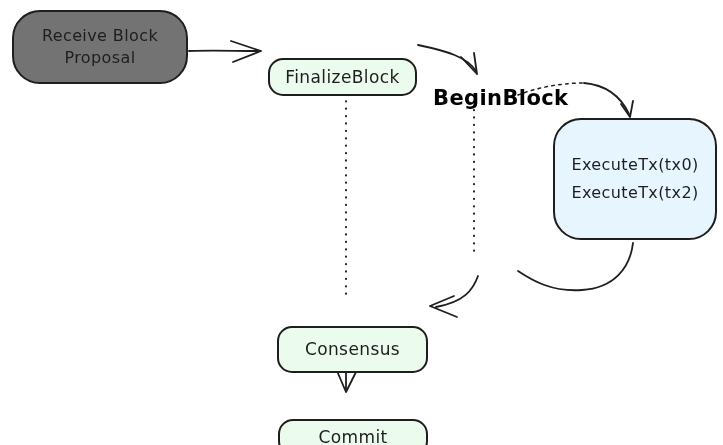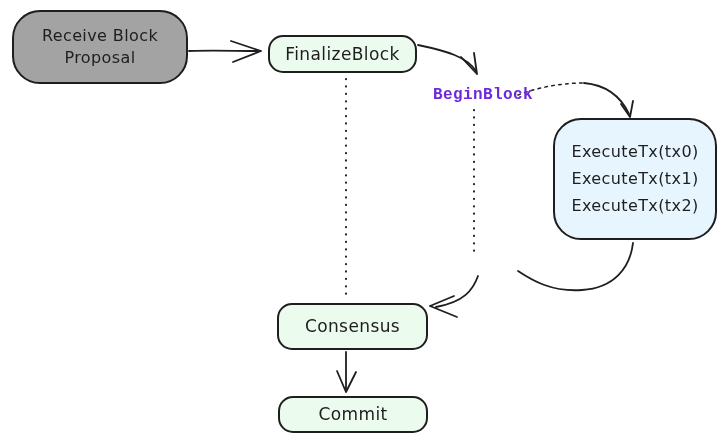--- a/index.html
+++ b/index.html
@@ -16,38 +16,37 @@
     box-sizing:border-box;
     border:2.2px solid #1e1e1e;
     display:flex;
     align-items:center;
     justify-content:center;
     text-align:center;
     color:#1e1e1e;
     letter-spacing:0.4px;
     line-height:1.35;
   }
-  .node-pink{background:#a3a3a3;border-radius:28px;}
-  .node-green{background:#ebfbee;border-radius:15px;}
+  .node-pink{background:#737373;border-radius:28px;}
+  .node-green{background:#ebfbee;border-radius:15px;margin-top:23px;}
   .node-blue{background:#e7f5ff;border-radius:28px;}
 
   #node-receive{left:12px;top:10px;width:176px;height:74px;font-size:16px;white-space:pre-line;}
   #node-finalize{left:268px;top:35px;width:149px;height:38px;font-size:17px;}
   #node-execute{left:553px;top:118px;width:164px;height:122px;font-size:16px;flex-direction:column;justify-content:center;gap:3px;}
   #node-execute .tx-line{display:block;line-height:1.52;}
   #node-consensus{left:277px;top:303px;width:151px;height:47px;font-size:17px;}
   #node-commit{left:278px;top:396px;width:150px;height:37px;font-size:17px;}
 
   .edge-label{
     position:absolute;
-    color:#6d28d9;
-    font-size:16px;
+    color:#000000;
+    font-size:21px;
     letter-spacing:0.4px;
     font-weight:bold;
-    font-family:Liberation Mono, monospace;
   }
   #label-begin{left:433px;top:86px;width:82px;text-align:center;}
   #label-end{left:441px;top:256px;width:74px;text-align:center;}
 
   .stroke{fill:none;stroke:#1e1e1e;stroke-width:1.8;stroke-linecap:round;stroke-linejoin:round;}
   .dotted{stroke-dasharray:0.2 7.2;stroke-width:2.1;}
   .dashedfine{stroke-dasharray:2.6 4.4;stroke-width:1.5;}
 </style>
 </head>
 <body>
@@ -89,21 +88,20 @@
     </g>
   </svg>
 
   <div id="node-receive" class="node node-pink">Receive Block
 Proposal</div>
 
   <div id="node-finalize" class="node node-green">FinalizeBlock</div>
 
   <div id="node-execute" class="node node-blue">
     <span class="tx-line">ExecuteTx(tx0)</span>
-    <span class="tx-line">ExecuteTx(tx1)</span>
     <span class="tx-line">ExecuteTx(tx2)</span>
   </div>
 
   <div id="node-commit" class="node node-green">Commit</div>
 
   <div id="node-consensus" class="node node-green">Consensus</div>
 
   <div id="label-begin" class="edge-label">BeginBlock</div>
 
 

